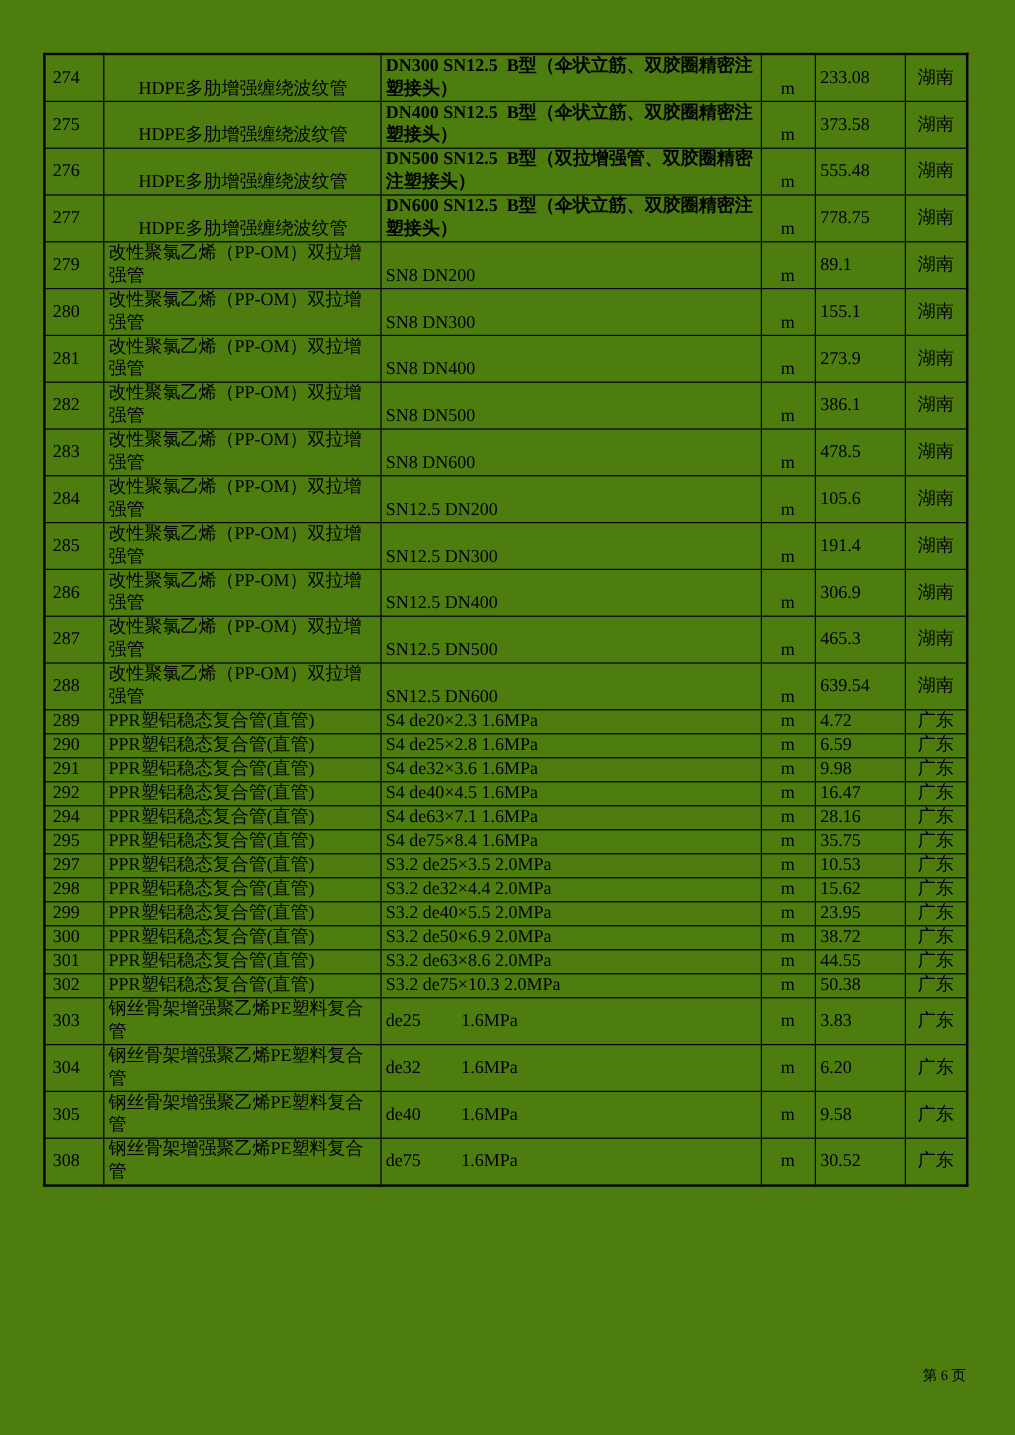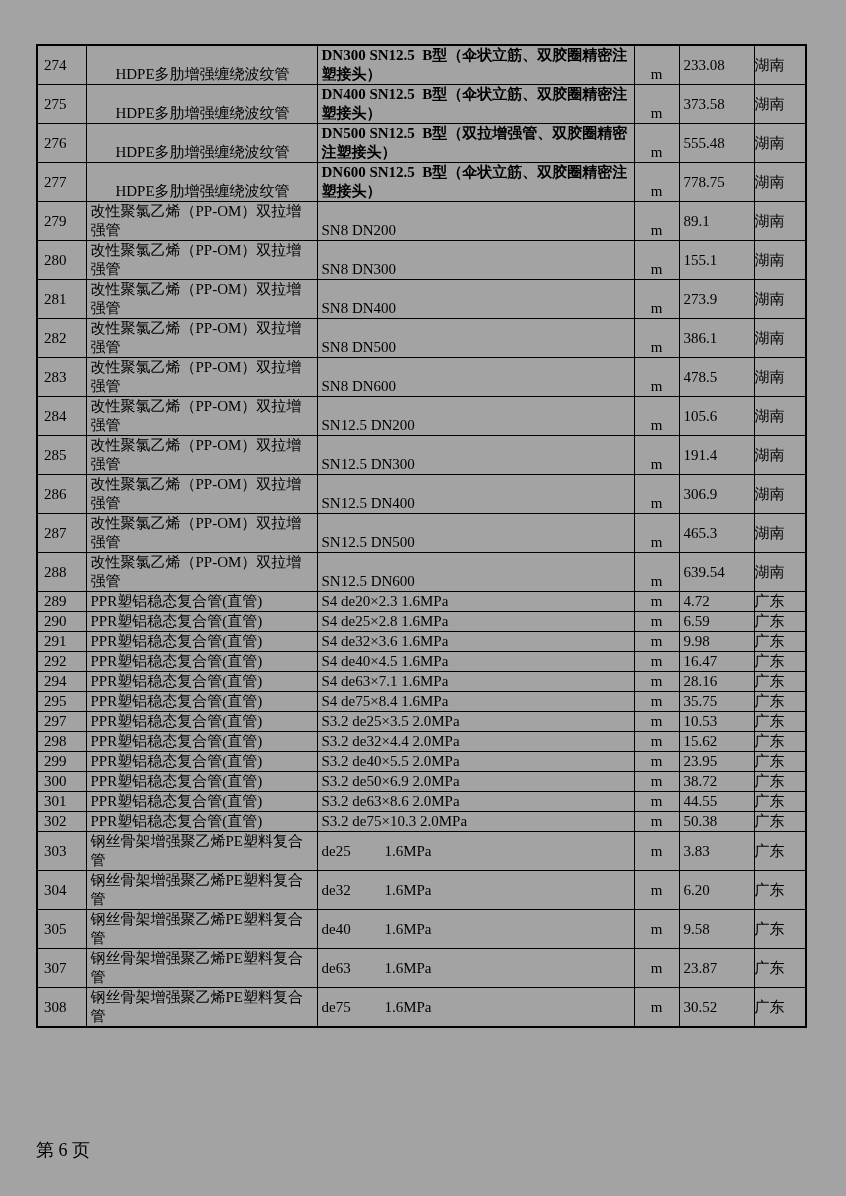--- a/index.html
+++ b/index.html
@@ -1,52 +1,52 @@
 <!DOCTYPE html>
 <html><head>
 <meta charset="utf-8">
 <style>
   html,body{margin:0;padding:0;}
   body{
     width:846px;height:1196px;background:#ffffff;color:#000;
     font-family:"Liberation Serif","DejaVu Serif",serif;
   }
-  .page{position:relative;width:846px;height:1196px;background:#a3a3a3;overflow:hidden;}
+  .page{position:relative;width:846px;height:1196px;background:#4d7c0f;overflow:hidden;}
   table.price-table{
     position:absolute;left:36px;top:44px;
     border-collapse:collapse;table-layout:fixed;
     border:2px solid #000;
   }
   td{
     border:1px solid #000;
     font-size:15px;line-height:19px;
     padding:0 2px 0 4px;
     vertical-align:middle;
     overflow:hidden;
     white-space:pre-wrap;
     word-break:break-all;
   }
   tr.t-a{height:39px;}
   tr.t-b{height:38px;}
   tr.t-s{height:19px;margin-top:12px;}
   tr.t-c{height:39px;}
   td.c-seq{padding-left:6px;}
   td.c-unit{text-align:center;padding:0;}
-  td.c-region{text-align:left;padding:0;}
+  td.c-region{text-align:center;padding:0;}
   td.c-price{padding-left:4px;}
   
   tr.t-a td.c-name{vertical-align:bottom;text-align:center;}
   tr.t-a td.c-spec{vertical-align:top;font-weight:bold;}
   tr.t-a td.c-unit{vertical-align:bottom;}
   tr.t-b td.c-name{vertical-align:top;}
   tr.t-b td.c-spec{vertical-align:bottom;}
   tr.t-b td.c-unit{vertical-align:bottom;}
   .footer{
     position:absolute;left:36px;top:1138px;width:769px;
-    text-align:left;font-size:18px;color:#000;
+    text-align:right;font-size:12px;color:#000;
   }
 </style>
 </head>
 <body>
 
 <div class="page">
 
   <table class="price-table">
     <colgroup>
       <col style="width:49px">
@@ -283,28 +283,20 @@
         </tr>
         <tr class="t-c">
           <td class="c-seq">305</td>
           <td class="c-name">钢丝骨架增强聚乙烯PE塑料复合管</td>
           <td class="c-spec">de40         1.6MPa</td>
           <td class="c-unit">m</td>
           <td class="c-price">9.58</td>
           <td class="c-region">广东</td>
         </tr>
         <tr class="t-c">
-          <td class="c-seq">307</td>
-          <td class="c-name">钢丝骨架增强聚乙烯PE塑料复合管</td>
-          <td class="c-spec">de63         1.6MPa</td>
-          <td class="c-unit">m</td>
-          <td class="c-price">23.87</td>
-          <td class="c-region">广东</td>
-        </tr>
-        <tr class="t-c">
           <td class="c-seq">308</td>
           <td class="c-name">钢丝骨架增强聚乙烯PE塑料复合管</td>
           <td class="c-spec">de75         1.6MPa</td>
           <td class="c-unit">m</td>
           <td class="c-price">30.52</td>
           <td class="c-region">广东</td>
         </tr>
       </tbody>
   </table>
 

